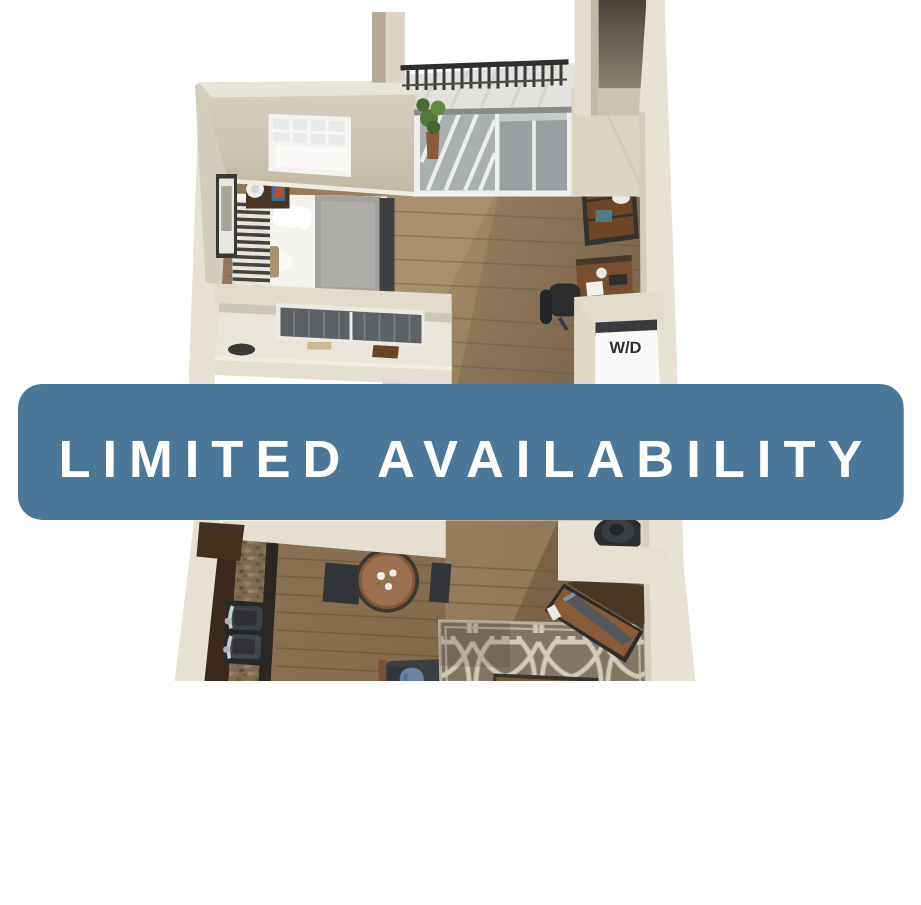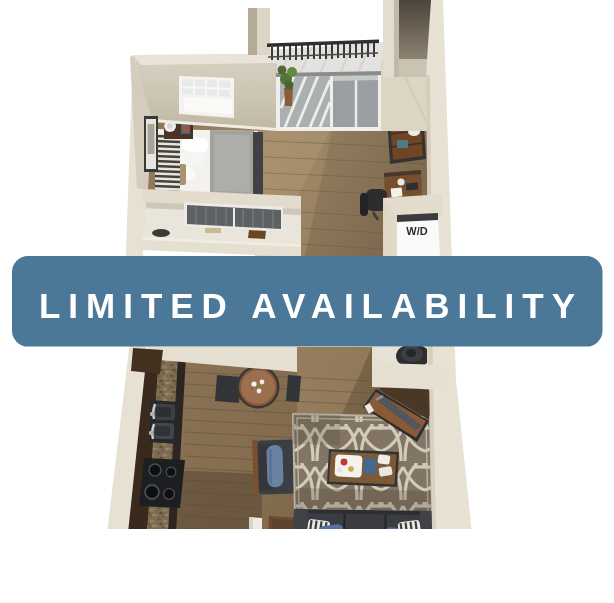--- a/index.html
+++ b/index.html
@@ -1,16 +1,16 @@
 <!DOCTYPE html>
 <html><head>
 <meta charset="utf-8">
 <style>
   html,body{margin:0;padding:0;background:#ffffff;}
-  #stage{position:relative;width:614px;height:529px;overflow:hidden;background:#fff;
+  #stage{position:relative;width:614px;height:454px;overflow:hidden;background:#fff;
          font-family:"Liberation Sans", sans-serif;}
   svg{position:absolute;left:0;top:0;}
 </style>
 </head>
 <body>
 <div id="stage">
 <svg width="614" height="603" viewBox="0 0 614 603">
 <defs>
   <linearGradient id="nwall" x1="0" y1="0" x2="0" y2="1">
     <stop offset="0" stop-color="#d8d1c2"></stop>

